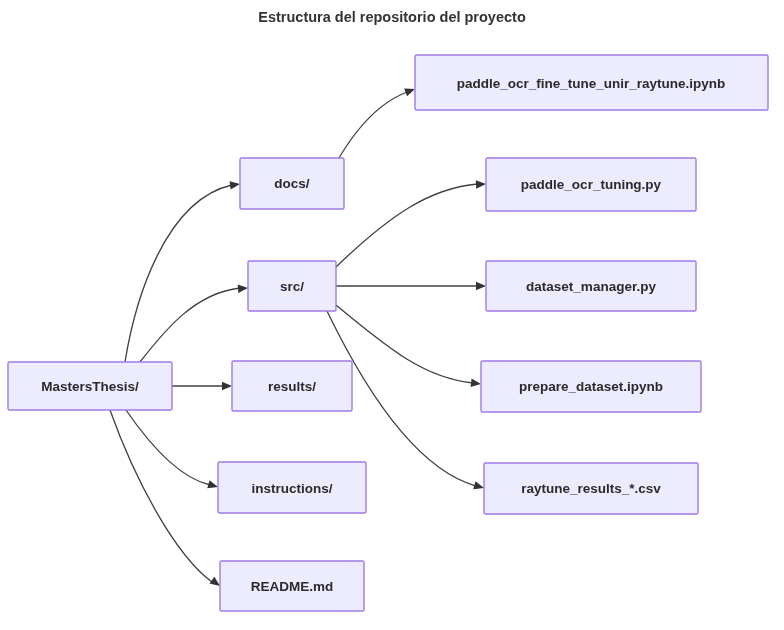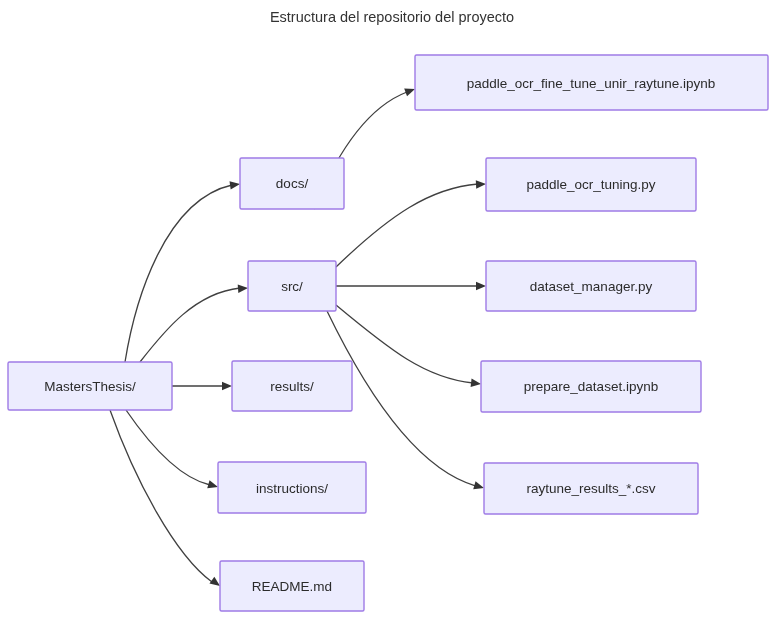--- a/index.html
+++ b/index.html
@@ -10,20 +10,21 @@
   body {
     width: 784px;
     height: 630px;
     font-family: "Liberation Sans", sans-serif;
     overflow: hidden;
   }
   #diagram-root {
     position: relative;
     width: 784px;
     height: 630px;
+    font-weight: bold;
   }
   svg#flowchart {
     display: block;
     width: 784px;
     height: 630px;
   }
   .chart-title {
     font-family: "Liberation Sans", sans-serif;
     font-size: 14.5px;
     fill: #333333;

